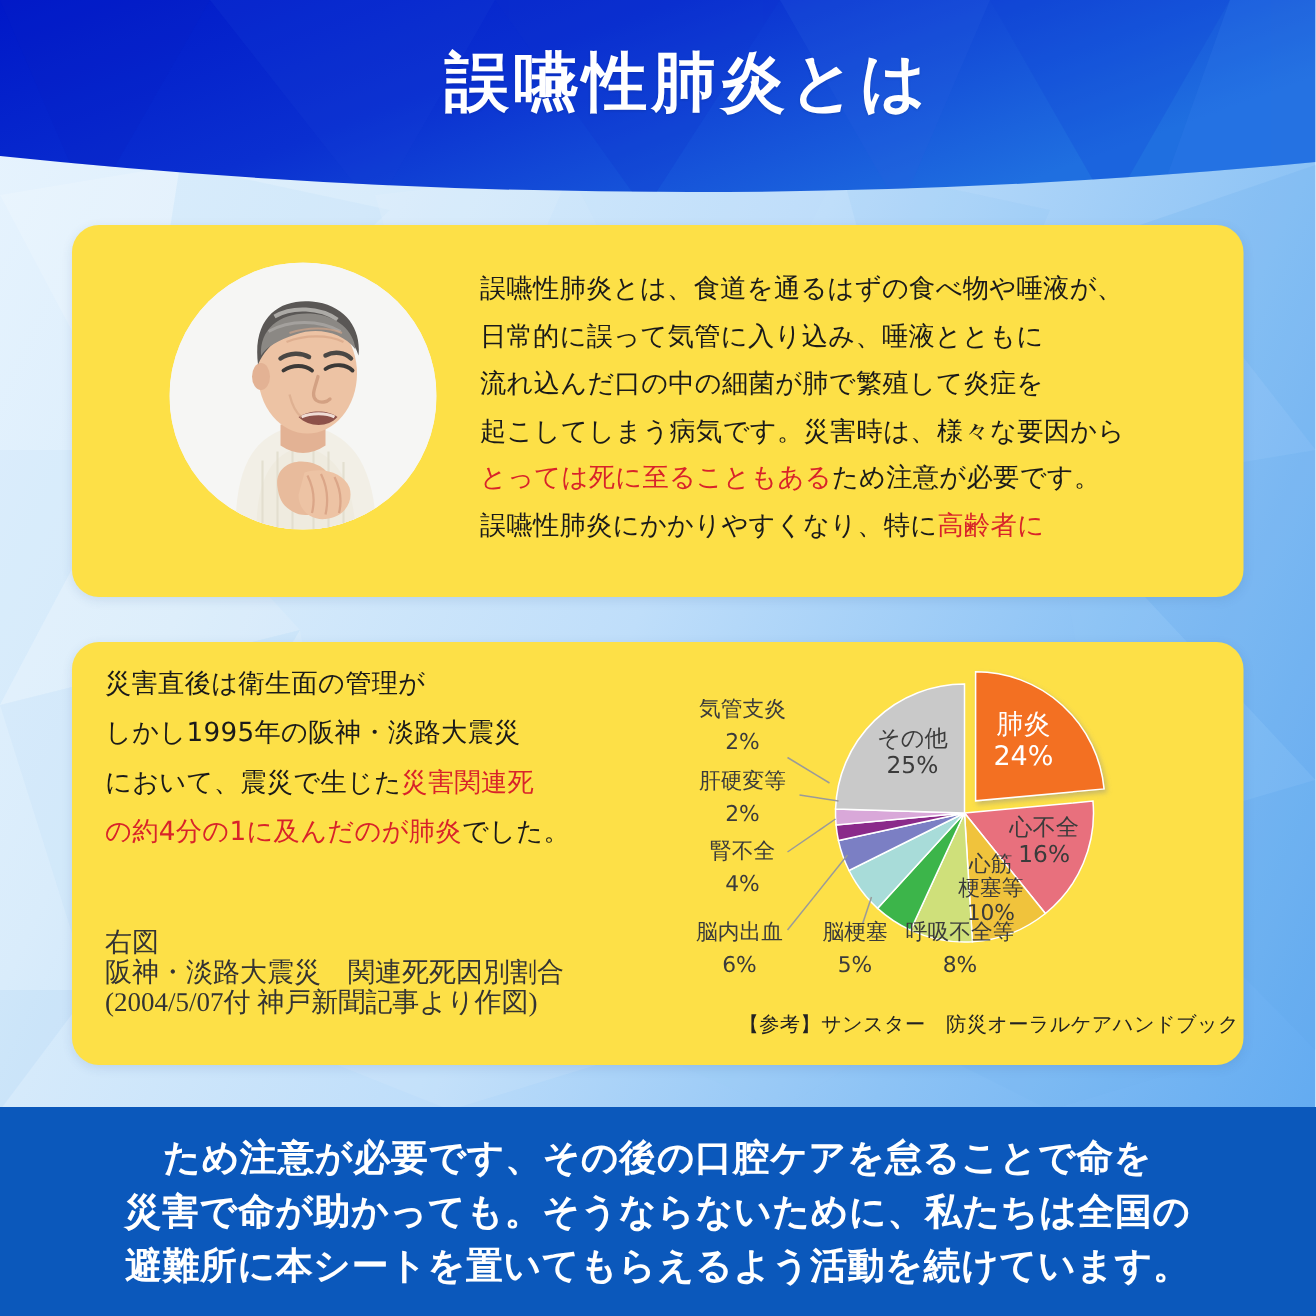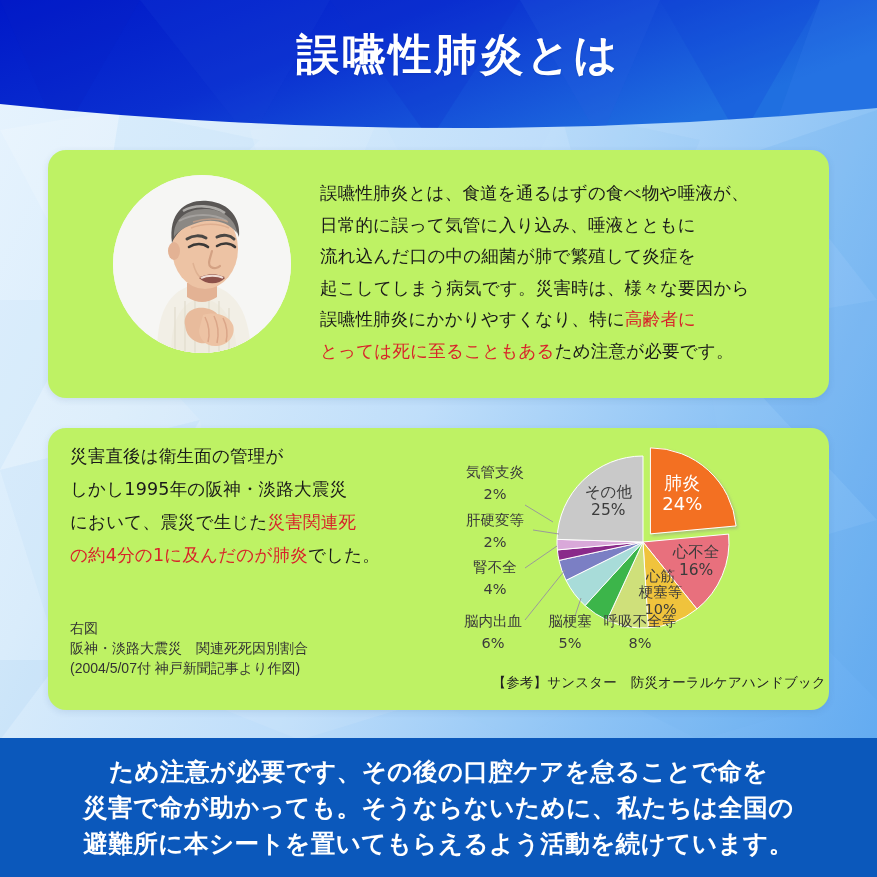--- a/index.html
+++ b/index.html
@@ -24,21 +24,21 @@
   .header-title{
     position:absolute;left:0;top:26px;width:877px;text-align:center;
     color:#ffffff;font-size:43px;font-weight:bold;letter-spacing:3px;
     text-shadow:0 1px 2px rgba(0,0,0,.12);
     font-family:"DejaVu Sans","Liberation Sans",sans-serif;
     padding-left:20px;
   }
 
   
   .card{
-    position:absolute;background:#bef264;border-radius:18px;
+    position:absolute;background:#fde047;border-radius:18px;
     box-shadow:0 2px 7px rgba(30,70,130,.12);
   }
   #card-top{left:48px;top:150px;width:781px;height:248px;}
   #card-bottom{left:48px;top:428px;width:781px;height:282px;}
 
   
   .photo{
     position:absolute;left:65px;top:25px;width:178px;height:178px;border-radius:50%;
     overflow:hidden;background:#f4f4f2;
   }
@@ -52,22 +52,22 @@
   .hl{color:#d8232a;}
 
   
   .quake-text{
     position:absolute;left:22px;top:12px;width:400px;
     font-size:17.5px;line-height:33px;color:#1a1a1a;letter-spacing:.2px;
     font-family:"DejaVu Sans","Liberation Sans",sans-serif;
   }
   .caption{
     position:absolute;left:22px;top:190px;width:420px;
-    font-size:14px;line-height:20px;color:#333;
-    font-family:Liberation Sans, sans-serif;
+    font-size:18px;line-height:20px;color:#333;
+    font-family:Liberation Serif, serif;
   }
   .source-note{
     position:absolute;left:408px;top:246px;width:370px;
     font-size:13.5px;color:#222;letter-spacing:.2px;
     font-family:Liberation Sans, sans-serif;
     text-align:right;
   }
 
   
   .chart-area{position:absolute;left:405px;top:2px;width:370px;height:250px;}
@@ -193,22 +193,22 @@
           <path d="M110 143 C114 151 115 159 113 167"></path>
         </g>
       </svg>
     </div>
 
     <div class="intro-text">
       <div>誤嚥性肺炎とは、食道を通るはずの食べ物や唾液が、</div>
       <div>日常的に誤って気管に入り込み、唾液とともに</div>
       <div>流れ込んだ口の中の細菌が肺で繁殖して炎症を</div>
       <div>起こしてしまう病気です。災害時は、様々な要因から</div>
+      <div><span class="hl">とっては死に至ることもある</span><span>ため注意が必要です。</span></div>
       <div><span>誤嚥性肺炎にかかりやすくなり、特に</span><span class="hl">高齢者に</span></div>
-      <div><span class="hl">とっては死に至ることもある</span><span>ため注意が必要です。</span></div>
     </div>
   </div>
 
   <div class="card" id="card-bottom">
 
     <div class="quake-text">
       <div>災害直後は衛生面の管理が</div>
       <div>しかし1995年の阪神・淡路大震災</div>
       <div><span>において、震災で生じた</span><span class="hl">災害関連死</span></div>
       <div><span class="hl">の約4分の1に及んだのが肺炎</span><span>でした。</span></div>

